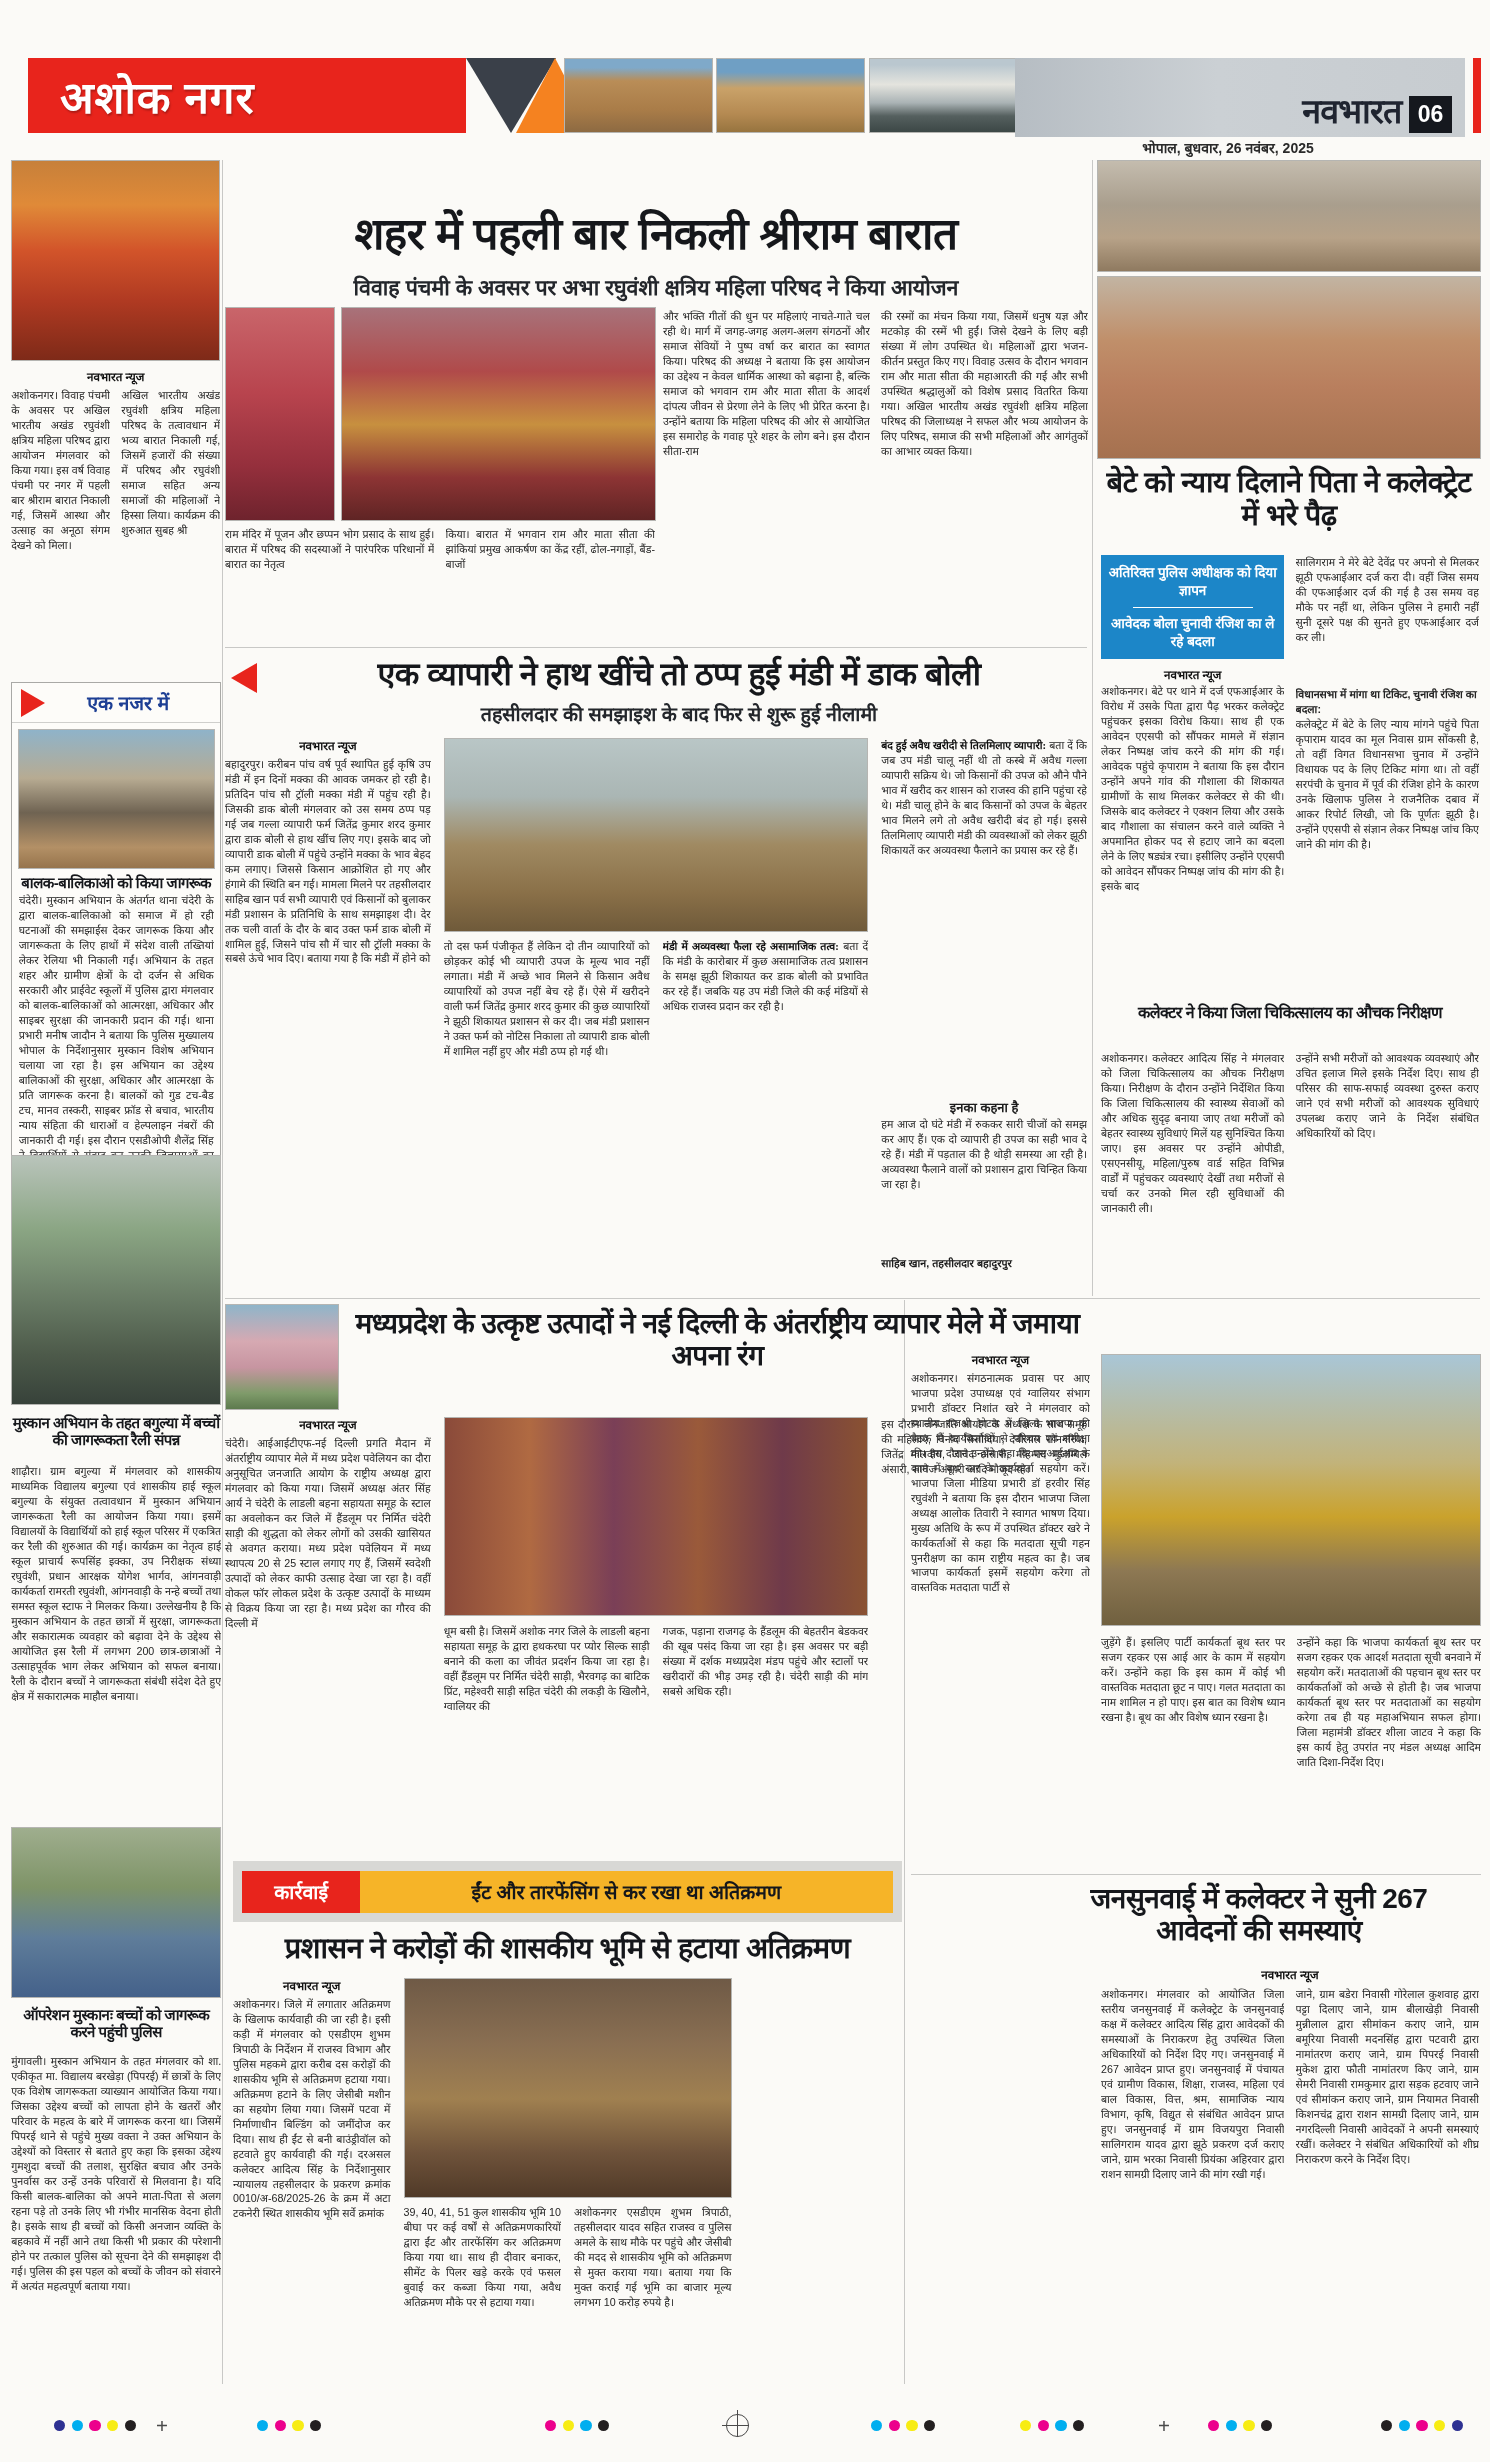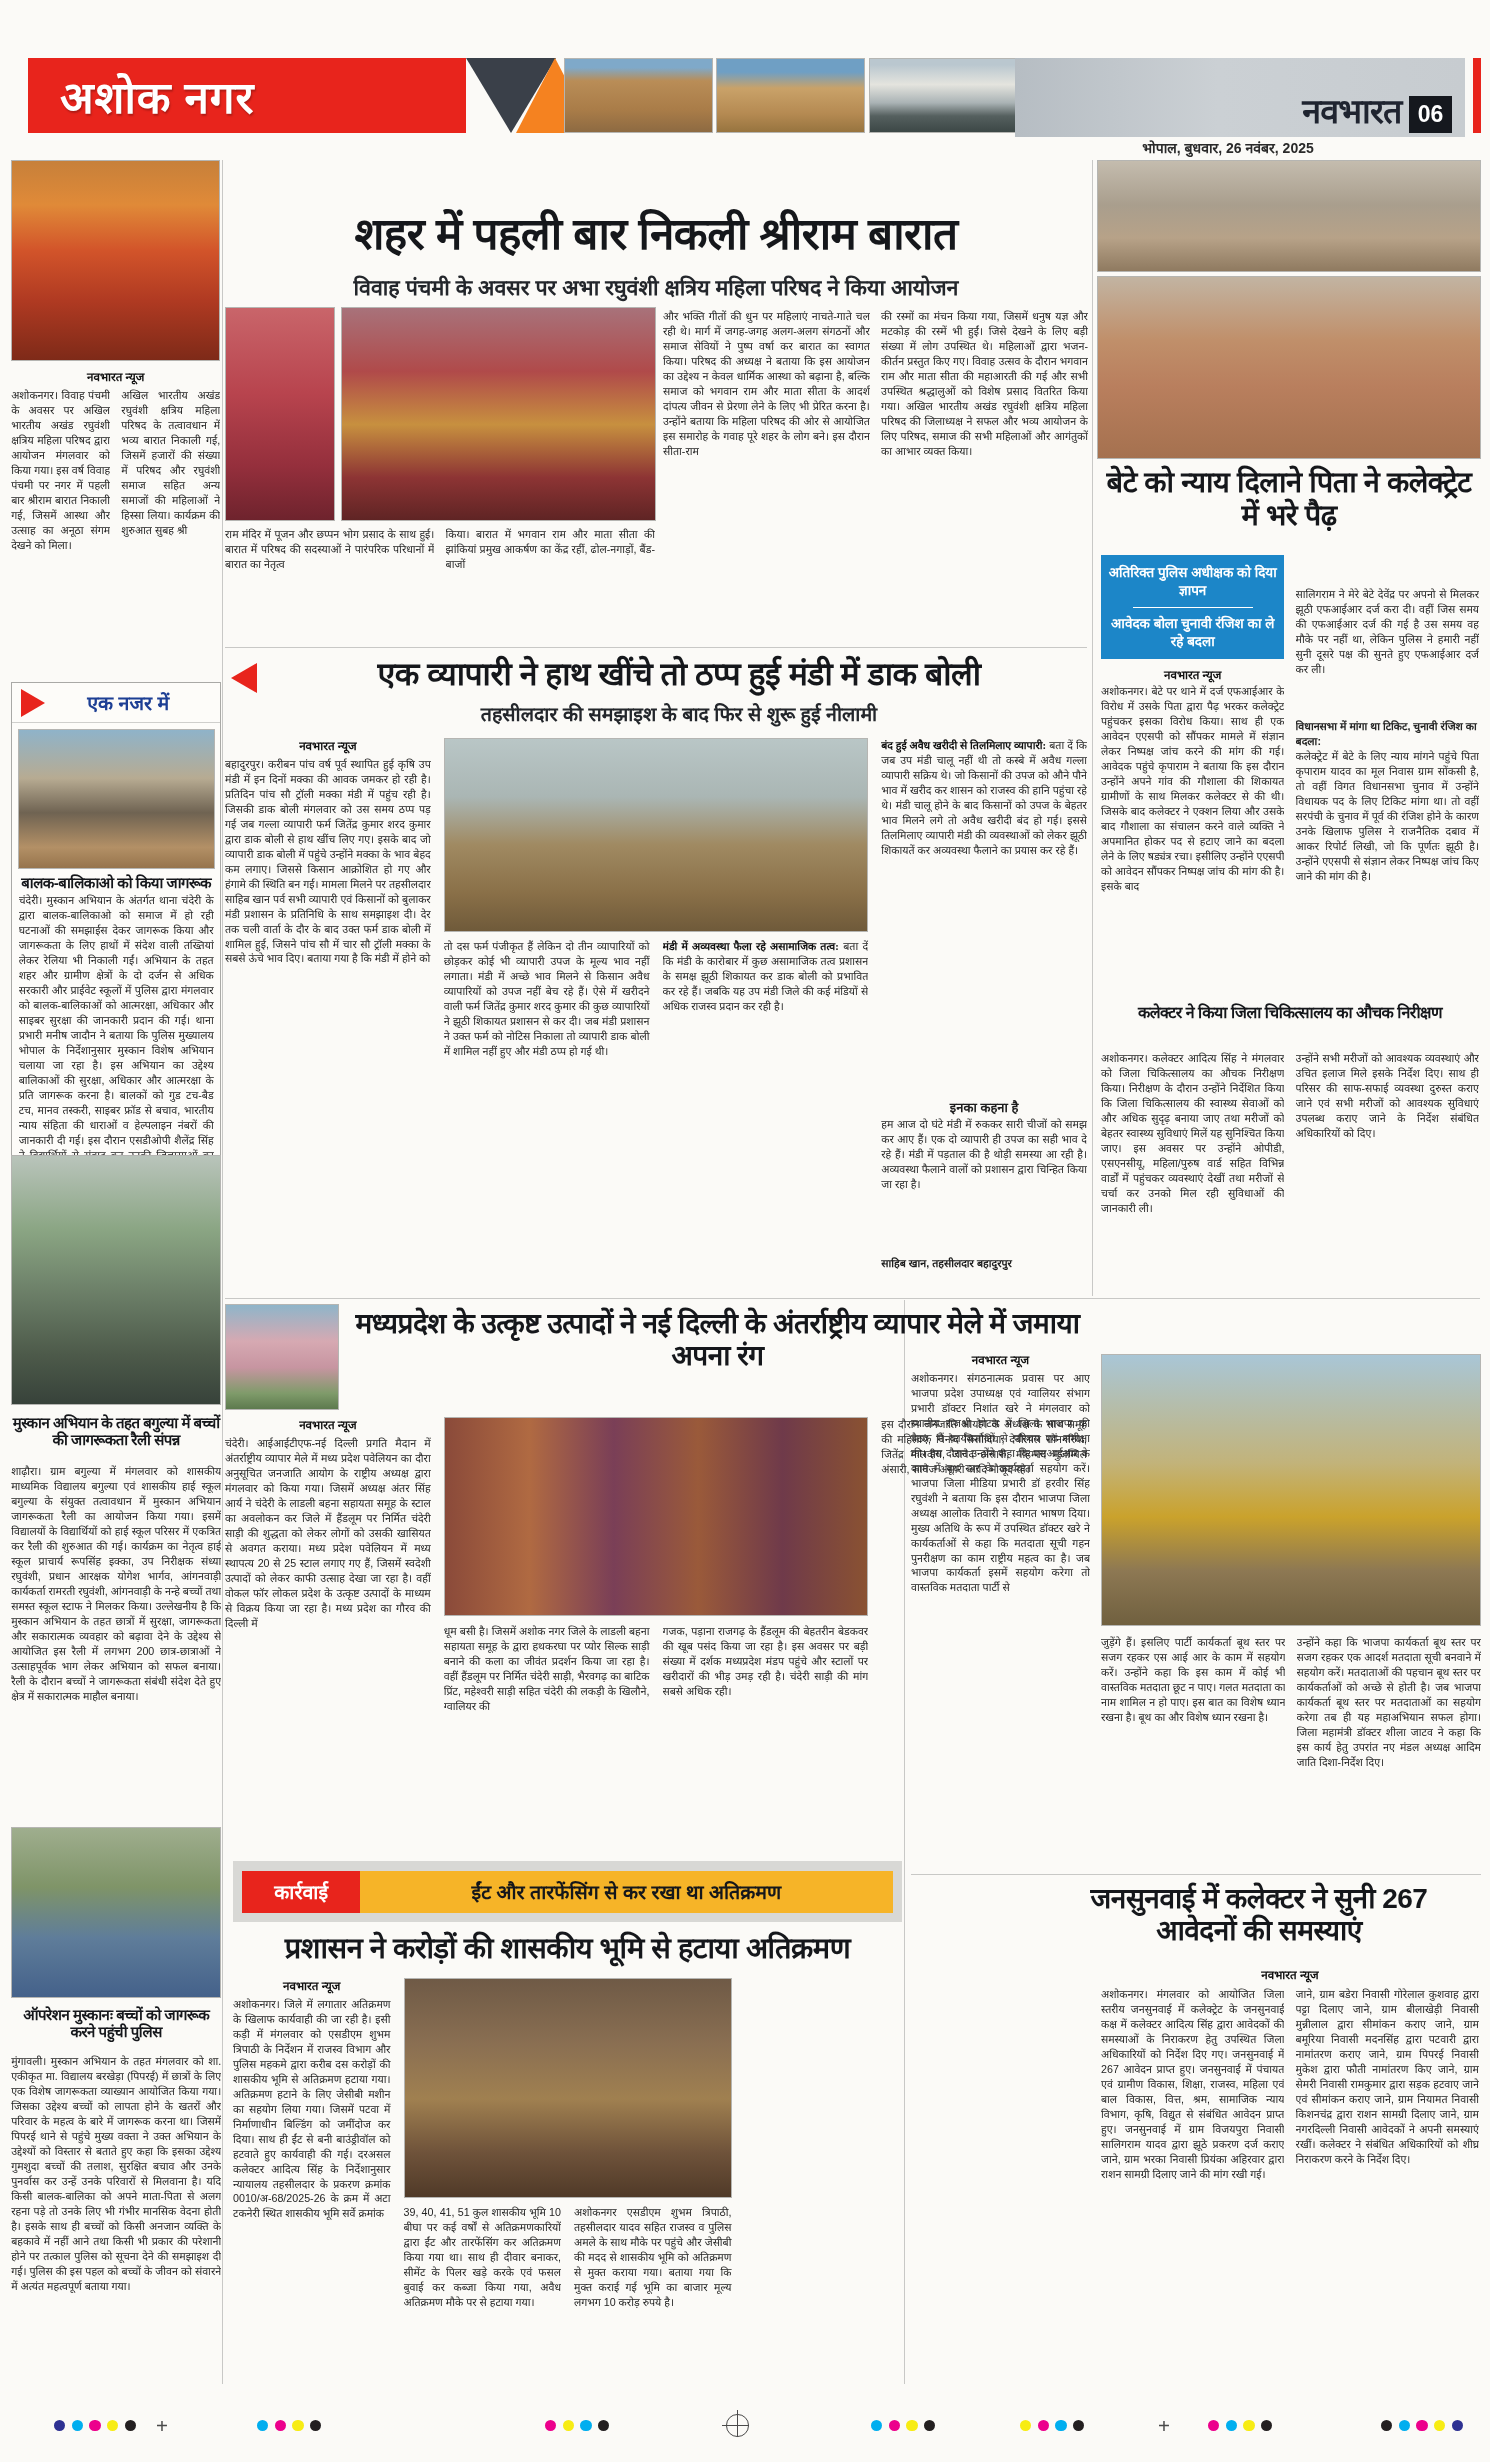--- a/index.html
+++ b/index.html
@@ -214,21 +214,21 @@
     <div>
       <div class="infobox" style="height:104px;">
         <div>अतिरिक्त पुलिस अधीक्षक को दिया ज्ञापन</div>
         <div class="div"></div>
         <div>आवेदक बोला चुनावी रंजिश का ले रहे बदला</div>
       </div>
       <div class="byline" style="margin-top:7.5px;">नवभारत न्यूज</div>
       <div class="bt" style="margin-top:2.8px;height:302px;">अशोकनगर। बेटे पर थाने में दर्ज एफआईआर के विरोध में उसके पिता द्वारा पैढ़ भरकर कलेक्ट्रेट पहुंचकर इसका विरोध किया। साथ ही एक आवेदन एएसपी को सौंपकर मामले में संज्ञान लेकर निष्पक्ष जांच करने की मांग की गई। आवेदक पहुंचे कृपाराम ने बताया कि इस दौरान उन्होंने अपने गांव की गौशाला की शिकायत ग्रामीणों के साथ मिलकर कलेक्टर से की थी। जिसके बाद कलेक्टर ने एक्शन लिया और उसके बाद गौशाला का संचालन करने वाले व्यक्ति ने अपमानित होकर पद से हटाए जाने का बदला लेने के लिए षड्यंत्र रचा। इसीलिए उन्होंने एएसपी को आवेदन सौंपकर निष्पक्ष जांच की मांग की है। इसके बाद</div>
     </div>
     <div>
-      <div class="bt" style="height:132px;margin-top:32px;">सालिगराम ने मेरे बेटे देवेंद्र पर अपनो से मिलकर झूठी एफआईआर दर्ज करा दी। वहीं जिस समय की एफआईआर दर्ज की गई है उस समय वह मौके पर नहीं था, लेकिन पुलिस ने हमारी नहीं सुनी दूसरे पक्ष की सुनते हुए एफआईआर दर्ज कर ली।</div>
+      <div class="bt" style="height:132px;">सालिगराम ने मेरे बेटे देवेंद्र पर अपनो से मिलकर झूठी एफआईआर दर्ज करा दी। वहीं जिस समय की एफआईआर दर्ज की गई है उस समय वह मौके पर नहीं था, लेकिन पुलिस ने हमारी नहीं सुनी दूसरे पक्ष की सुनते हुए एफआईआर दर्ज कर ली।</div>
       <div class="bt lead-in" style="text-align:left;">विधानसभा में मांगा था टिकिट, चुनावी रंजिश का बदला:</div>
       <div class="bt" style="height:266px;">कलेक्ट्रेट में बेटे के लिए न्याय मांगने पहुंचे पिता कृपाराम यादव का मूल निवास ग्राम सोंकसी है, तो वहीं विगत विधानसभा चुनाव में उन्होंने विधायक पद के लिए टिकिट मांगा था। तो वहीं सरपंची के चुनाव में पूर्व की रंजिश होने के कारण उनके खिलाफ पुलिस ने राजनैतिक दबाव में आकर रिपोर्ट लिखी, जो कि पूर्णतः झूठी है। उन्होंने एएसपी से संज्ञान लेकर निष्पक्ष जांच किए जाने की मांग की है।</div>
     </div>
   </div>
 
   <div class="abs hl" style="left:1101px;top:1004px;width:378px;font-size:16px;">कलेक्टर ने किया जिला चिकित्सालय का औचक निरीक्षण</div>
   <div class="abs cols2" style="left:1101px;top:1051px;width:378px;height:242px;">
     <div class="bt">अशोकनगर। कलेक्टर आदित्य सिंह ने मंगलवार को जिला चिकित्सालय का औचक निरीक्षण किया। निरीक्षण के दौरान उन्होंने निर्देशित किया कि जिला चिकित्सालय की स्वास्थ्य सेवाओं को और अधिक सुदृढ़ बनाया जाए तथा मरीजों को बेहतर स्वास्थ्य सुविधाएं मिलें यह सुनिश्चित किया जाए। इस अवसर पर उन्होंने ओपीडी, एसएनसीयू, महिला/पुरुष वार्ड सहित विभिन्न वार्डों में पहुंचकर व्यवस्थाएं देखीं तथा मरीजों से चर्चा कर उनको मिल रही सुविधाओं की जानकारी ली।</div>
     <div class="bt">उन्होंने सभी मरीजों को आवश्यक व्यवस्थाएं और उचित इलाज मिले इसके निर्देश दिए। साथ ही परिसर की साफ-सफाई व्यवस्था दुरुस्त कराए जाने एवं सभी मरीजों को आवश्यक सुविधाएं उपलब्ध कराए जाने के निर्देश संबंधित अधिकारियों को दिए।</div>
   </div>

